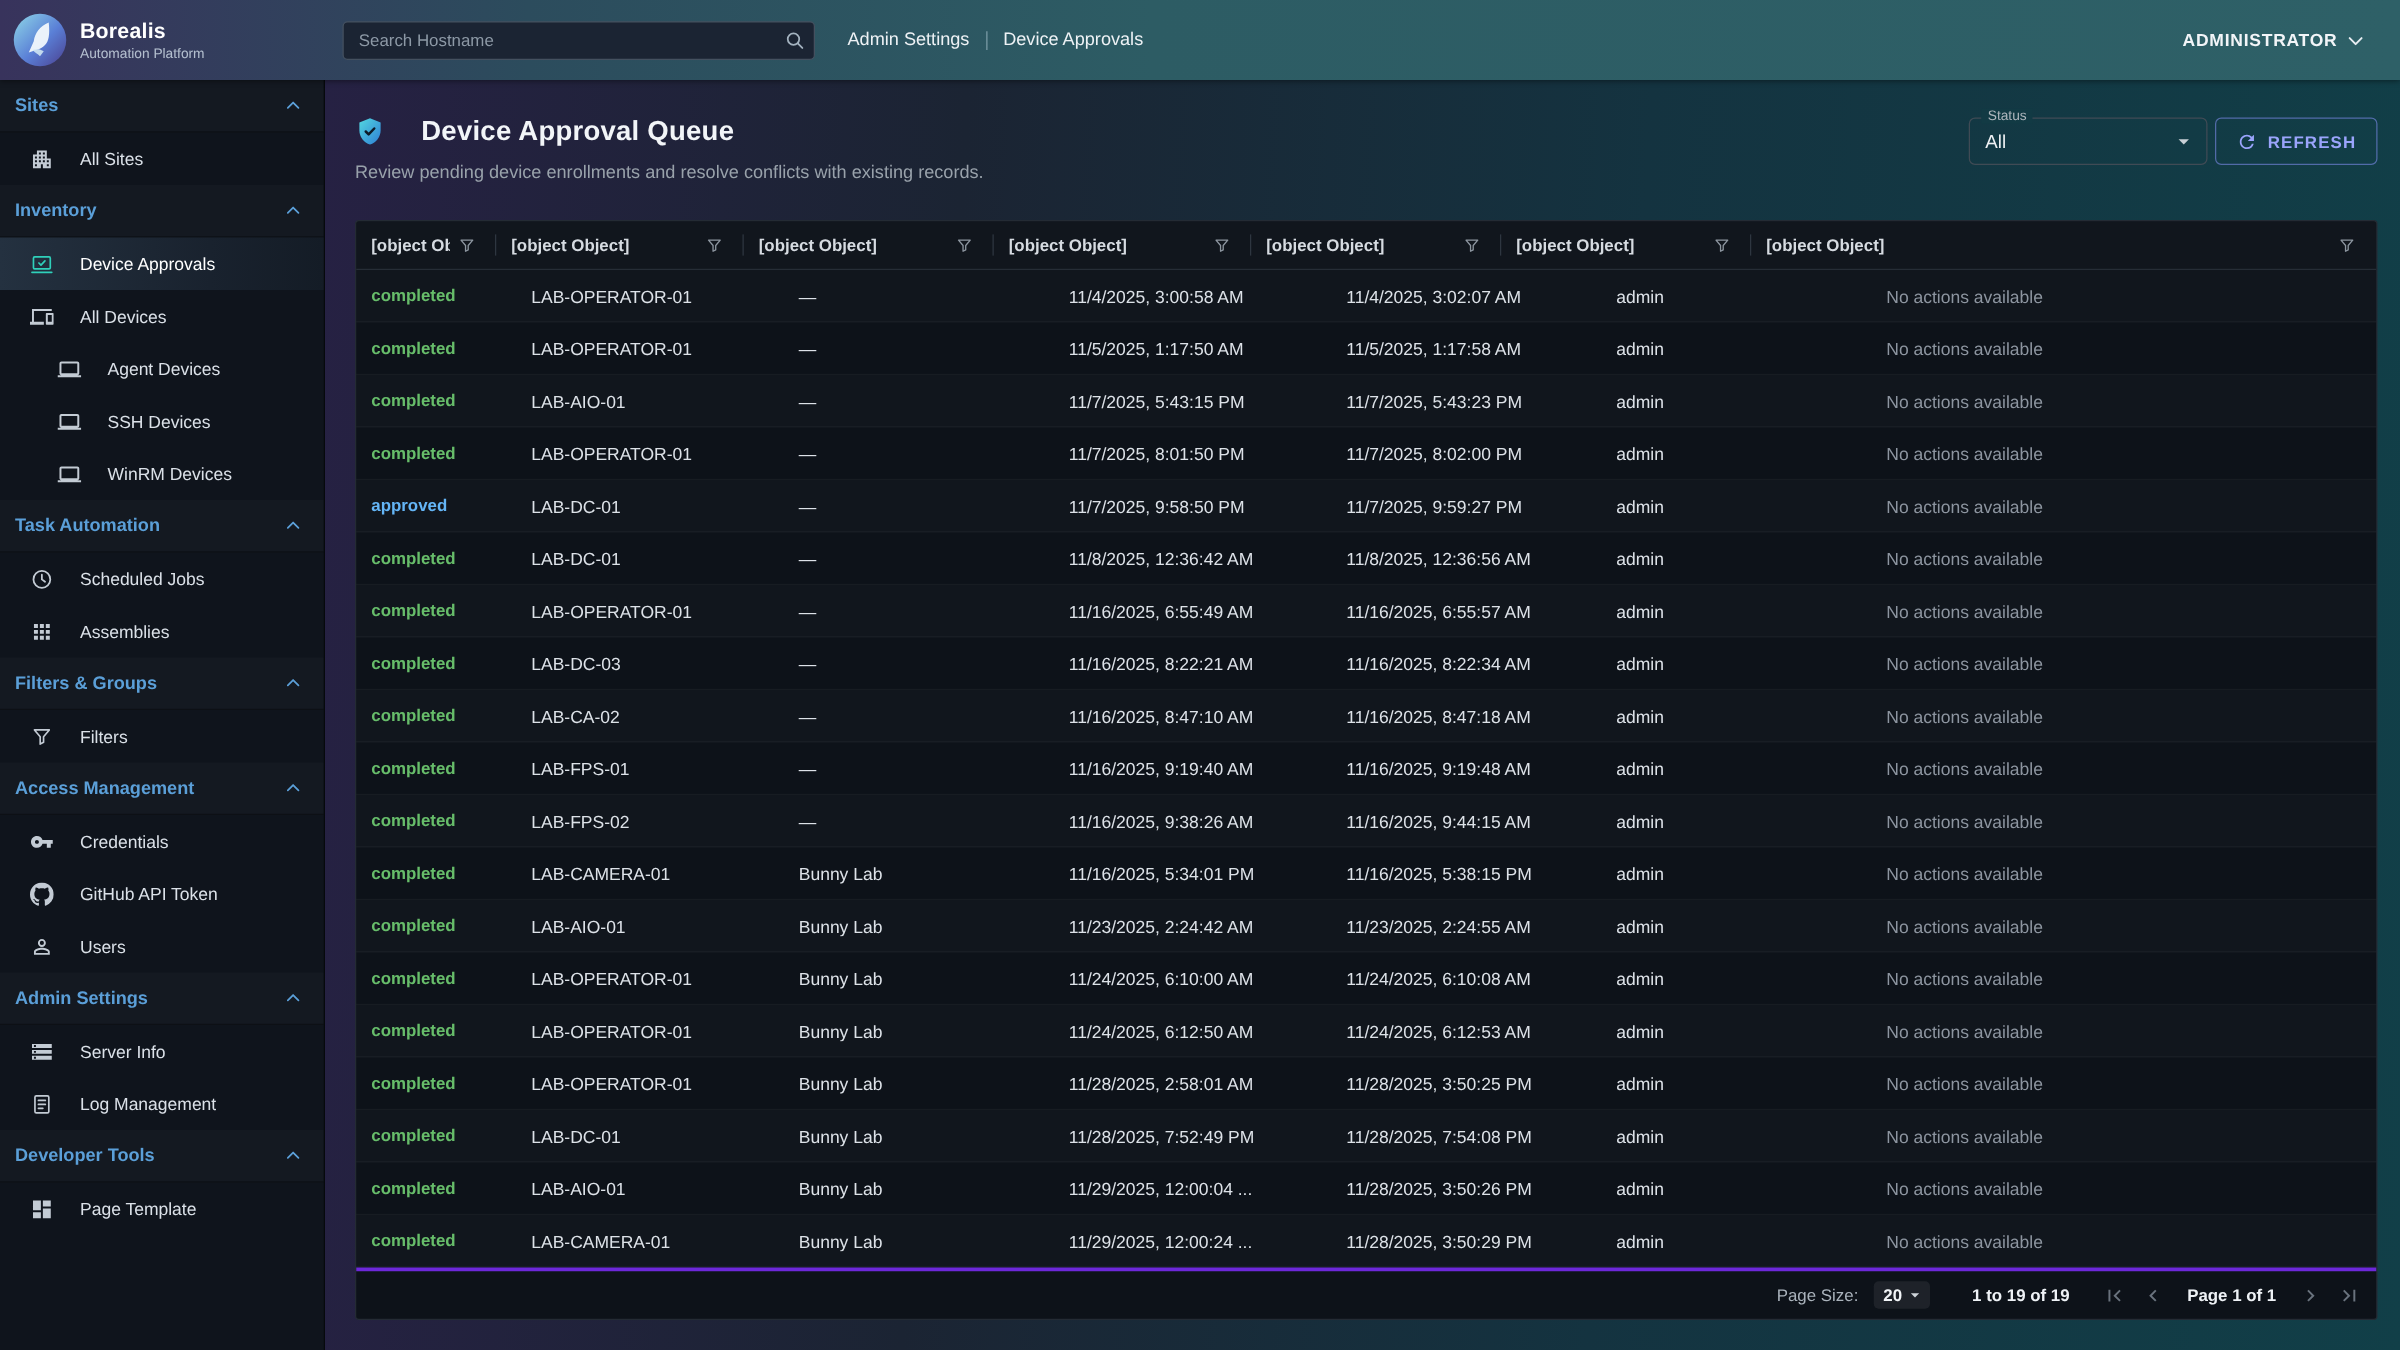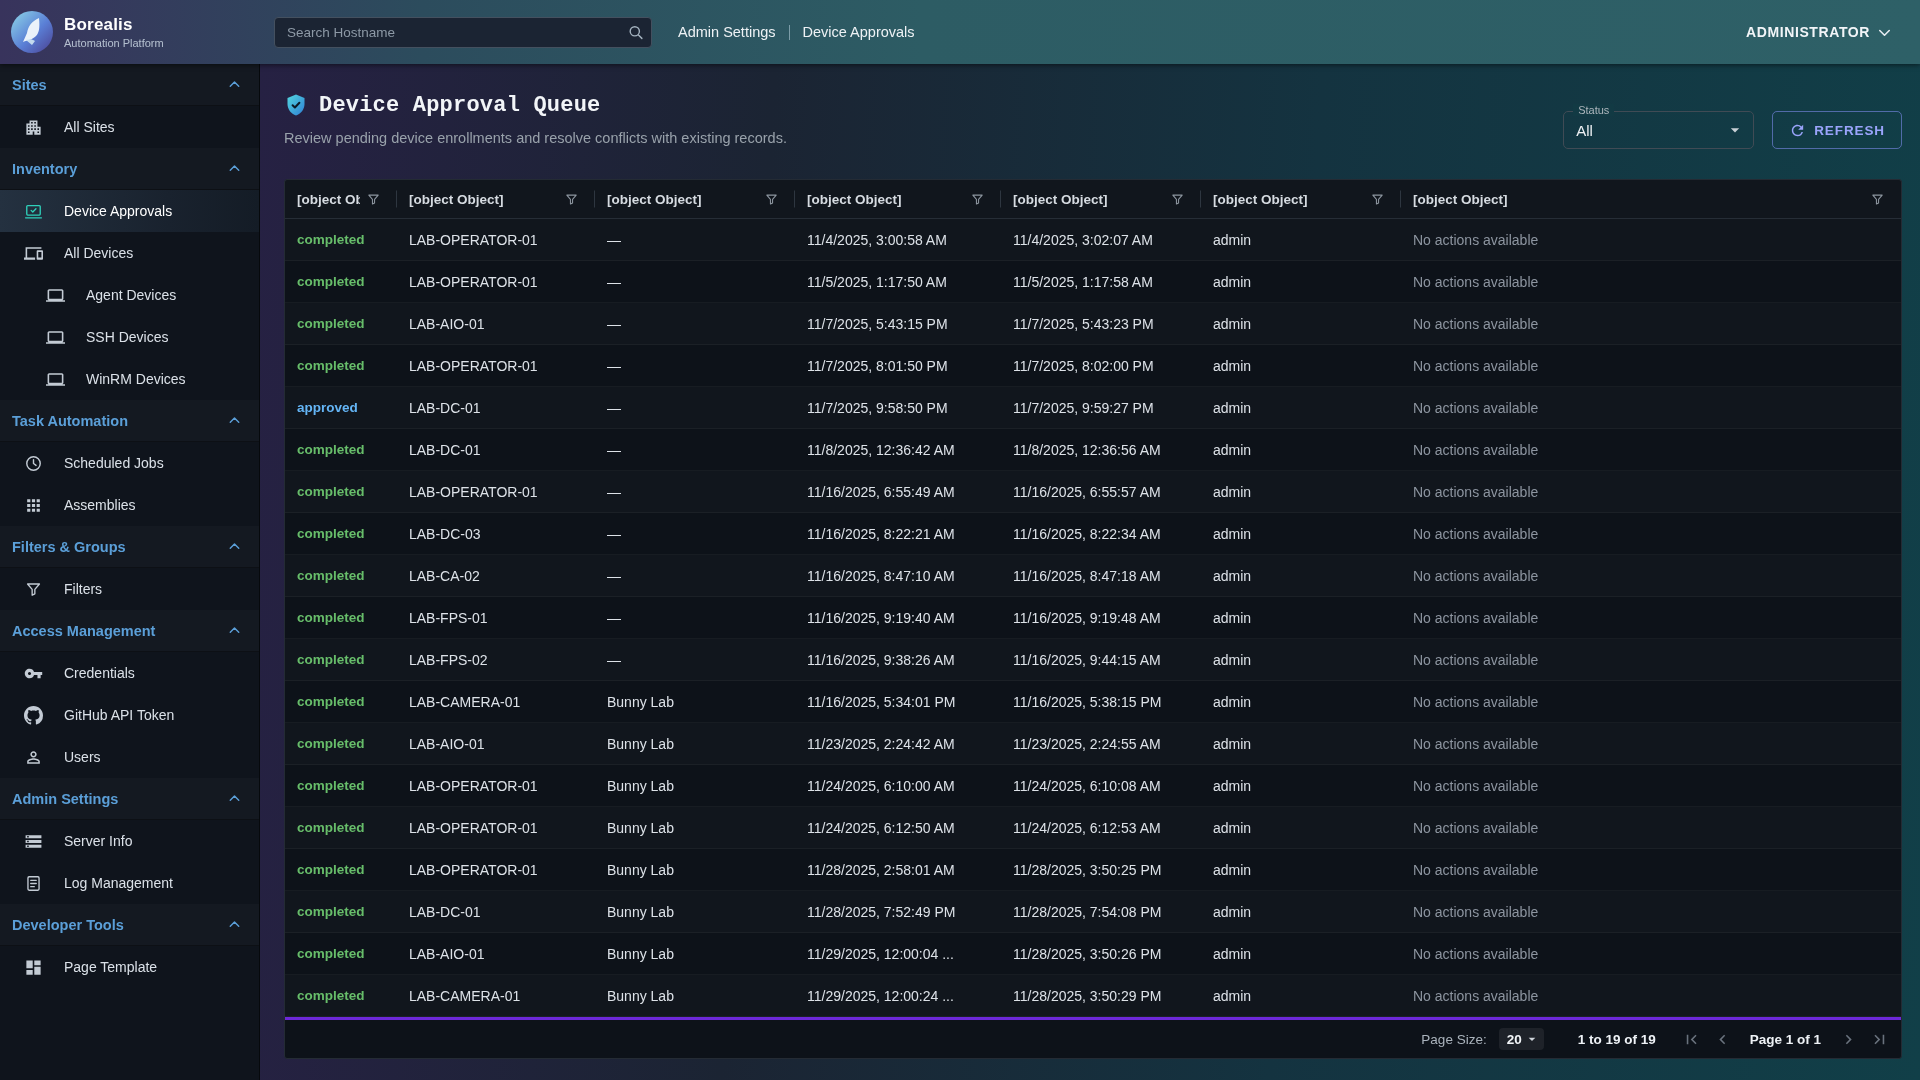--- a/index.html
+++ b/index.html
@@ -65,26 +65,26 @@
   }
   .side-item.selected .ic { color:var(--selected-teal,#2fd0ba); }
 
   
   .main {
     grid-area:main; position:relative;
     background:linear-gradient(93deg,#262143 0%,#1b2433 30%,#143340 62%,#113f48 100%);
     padding:0 18px 0 24px;
   }
   .page-head { display:flex; justify-content:space-between; align-items:flex-start; padding-top:26px; }
-  .title-row { display:flex; align-items:center; gap:11px; height:30px;font-family:Liberation Mono, monospace; }
+  .title-row { display:flex; align-items:center; gap:29px; height:30px; }
   .shield { width:24px; height:24px; display:inline-flex; }
   .shield svg { width:100%; height:100%; }
   h1 { font-size:22px; font-weight:700; color:#f2f5f8; letter-spacing:.2px; }
   .subtitle { margin-top:10px; font-size:14.5px; color:#99a2ab; }
-  .head-actions { display:flex; align-items:center; gap:18px; margin-top:21px; }
+  .head-actions { display:flex; align-items:center; gap:6px; margin-top:4px; }
   .select {
     position:relative; width:191px; height:38px; border:1px solid #404b55; border-radius:5px;
     display:flex; align-items:center; padding:0 8px 0 12px; cursor:pointer;
   }
   .select-label { position:absolute; top:-8px; left:9px; font-size:11px; color:#aeb6bd; background:#123a44; padding:0 5px; }
   .select-value { font-size:15px; color:#eef1f4; }
   .select .ic { width:20px; height:20px; color:#c9d0d6; margin-left:auto; }
   .refresh-btn {
     display:flex; align-items:center; gap:8px; height:38px; padding:0 16px;
     background:transparent; border:1px solid rgba(135,145,250,.55); border-radius:5px;
@@ -107,21 +107,21 @@
     position:relative; display:flex; align-items:center; justify-content:space-between;
     padding:0 16px 0 12px; font-size:13.5px; font-weight:700; color:#d6dbe1; cursor:pointer;
   }
   .th-label { white-space:nowrap; overflow:hidden; }
   .th .ic { width:15px; height:15px; color:#8d96a0; margin-left:6px; flex:0 0 auto; cursor:pointer; }
   .th::after { content:""; position:absolute; right:0; top:50%; transform:translateY(-50%); width:1px; height:17px; background:#2e3640; }
   .th:last-of-type::after { display:none; }
   .tbody { display:block; }
   .tr {
     display:grid; grid-template-columns:var(--cols); height:42px; align-items:center;
-    border-bottom:1px solid rgba(255,255,255,.045); font-size:14px; cursor:pointer;
+    border-bottom:1px solid rgba(255,255,255,.045); font-size:14px; cursor:pointer;gap:16px;
   }
   .tr:nth-of-type(odd) { background:rgba(255,255,255,.018); }
   .td { padding:0 12px; white-space:nowrap; overflow:hidden; text-overflow:ellipsis; color:#dde2e8; }
   .td.status { font-weight:700; font-size:13.5px; }
   .td.status.completed { color:var(--status-completed,#67bd6a); }
   .td.status.approved { color:var(--status-approved,#64b5f6); }
   .td.muted { color:#8d95a0; }
 
   .tfoot {
     height:42px; margin-top:auto; border-top:3px solid #6d28d9;

